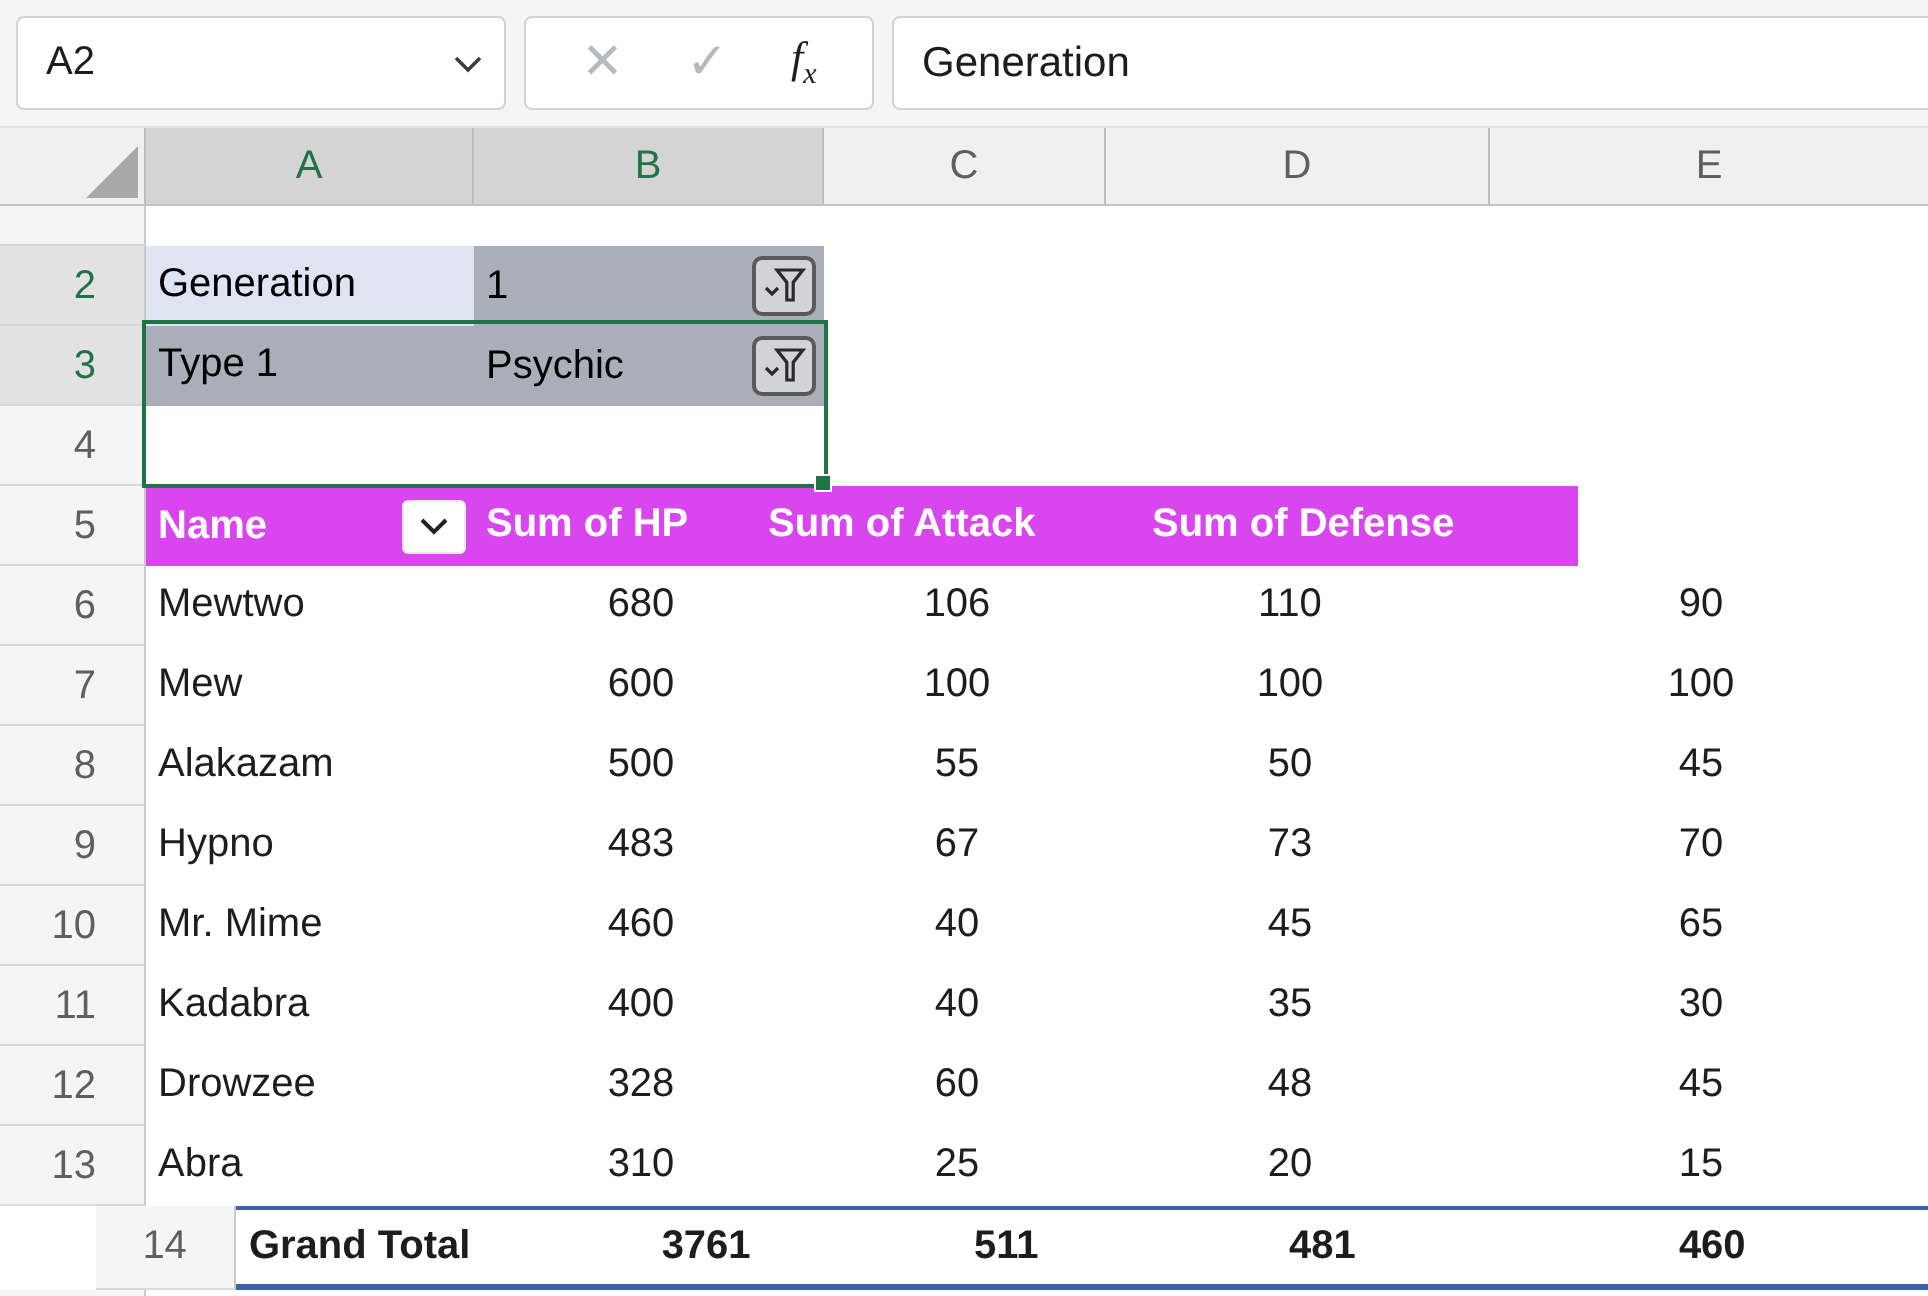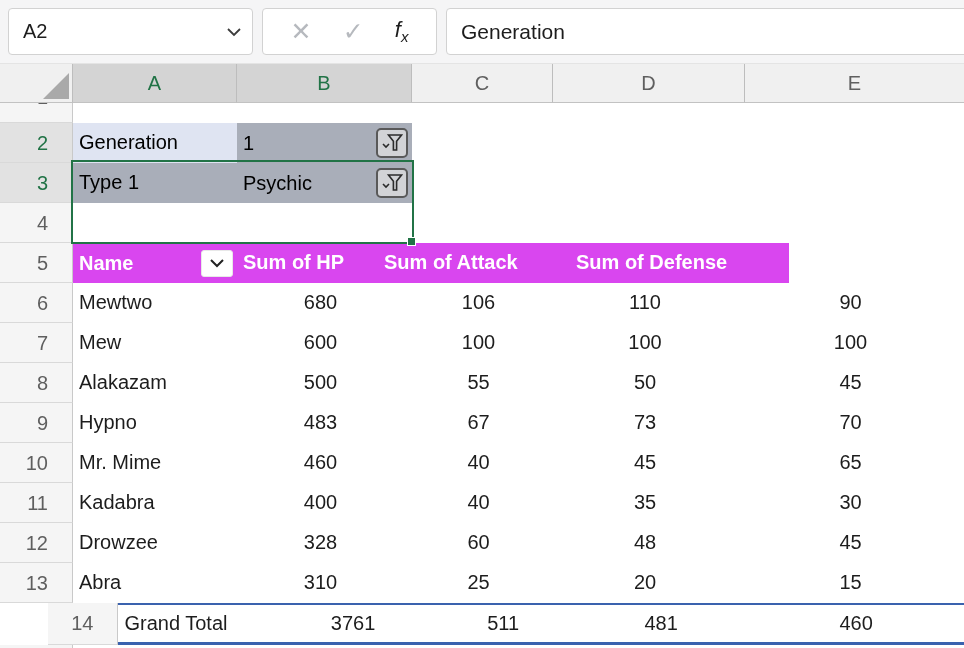--- a/index.html
+++ b/index.html
@@ -14,21 +14,21 @@
             background:#f5f5f6; border-bottom:1px solid #e4e4e4; }
   .namebox { position:absolute; left:8px; top:8px; width:245px; height:47px;
              background:#fff; border:1px solid #d2d2d2; border-radius:4px;
              display:flex; align-items:center; padding:0 10px 0 14px;
              font-size:20px; color:#1d1d1d; }
   .namebox .chev { margin-left:auto; display:flex; }
   .fxbox { position:absolute; left:262px; top:8px; width:175px; height:47px;
            background:#fff; border:1px solid #d2d2d2; border-radius:4px;
            display:flex; align-items:center; justify-content:space-around; padding:0 12px; }
   .icon-x, .icon-check { font-size:25px; color:#b6b9be; line-height:1; }
-  .icon-fx { font-family:Liberation Sans, sans-serif; font-style:italic;
+  .icon-fx { font-family:Liberation Serif, serif; font-style:italic;
              font-size:22px; color:#1d1d1d; }
   .icon-fx sub { font-size:15px; }
   .formulabar { position:absolute; left:446px; top:8px; width:530px; height:47px;
                 background:#fff; border:1px solid #d2d2d2; border-radius:4px 0 0 4px;
                 display:flex; align-items:center; padding-left:14px;
                 font-size:21px; color:#1d1d1d; }
   
   .sheet { position:absolute; left:0; top:64px; width:964px; height:584px; background:#fff; }
   .hdrrow { display:flex; height:39px; }
   .corner { width:73px; height:39px; background:#f0f0f0; position:relative;
@@ -64,21 +64,21 @@
   .filter-btn { margin-left:auto; margin-right:4px; width:32px; height:30px;
                 background:#d2d3d6; border:2px solid #595959; border-radius:5px;
                 display:flex; align-items:center; justify-content:center; }
   
   .ph { background:#d946ef; color:#fff; font-weight:bold; }
   .cell.ph.txt { padding-left:6px; }
   .name-drop { margin-left:auto; margin-right:4px; width:32px; height:27px;
                background:#fff; border:1px solid #e8e8e8; border-radius:3px;
                display:flex; align-items:center; justify-content:center; }
   
-  .gt { font-weight:normal; border-top:2px solid #3a62ae; border-bottom:3px solid #3a62ae;
+  .gt { font-weight:bold; border-top:2px solid #3a62ae; border-bottom:3px solid #3a62ae;
         line-height:36px; }
   
   .sel-rect { position:absolute; left:71px; top:57px; width:343px; height:84px;
               border:2px solid #217346; pointer-events:none; }
   .sel-handle { position:absolute; left:407px; top:134px; width:9px; height:9px;
                 background:#217346; border:1px solid #fff; }
   .filler { height:3px; display:flex; }
   .filler .rn { height:3px; border-bottom:none; }
 </style>
 </head>

